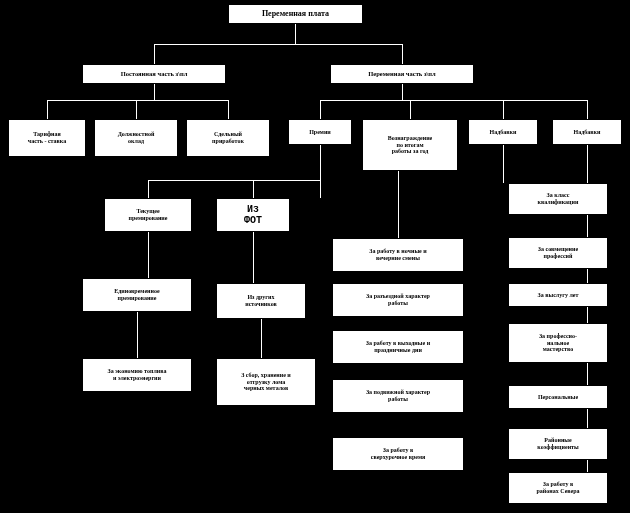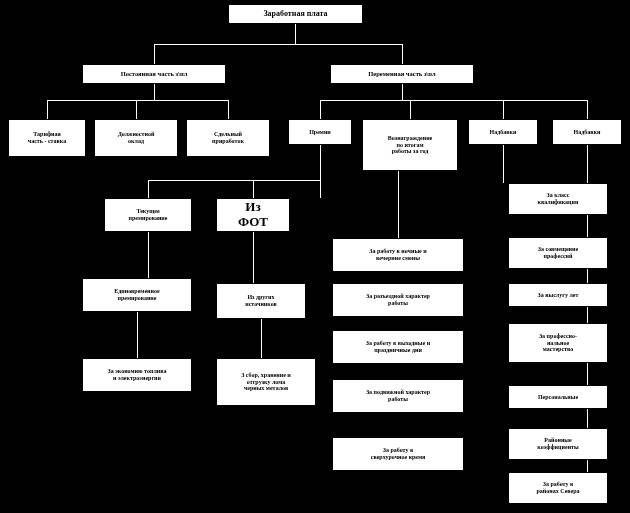--- a/index.html
+++ b/index.html
@@ -25,21 +25,21 @@
     text-align: center;
     display: flex;
     align-items: center;
     justify-content: center;
     line-height: 1.15;
     padding: 1px 2px;
     white-space: pre-line;
   }
   .s6 { font-size: 6px; }
   .s65 { font-size: 6.5px; }
-  .s7 { font-size: 13px; }
+  .s7 { font-size: 10px; font-family: Liberation Mono, monospace; }
   .s8 { font-size: 8px; }
   .conn {
     position: absolute;
     background: #ffffff;
   }
 </style>
 </head>
 <body>
 
 <div id="canvas">
@@ -63,21 +63,21 @@
     <div class="conn" style="left: 148px; top: 180px; width: 1px; height: 18px;"></div>
     <div class="conn" style="left: 253px; top: 180px; width: 1px; height: 18px;"></div>
     <div class="conn" style="left: 148px; top: 232px; width: 1px; height: 46px;"></div>
     <div class="conn" style="left: 253px; top: 232px; width: 1px; height: 51px;"></div>
     <div class="conn" style="left: 137px; top: 312px; width: 1px; height: 46px;"></div>
     <div class="conn" style="left: 261px; top: 319px; width: 1px; height: 39px;"></div>
     <div class="conn" style="left: 503px; top: 145px; width: 1px; height: 38px;"></div>
     <div class="conn" style="left: 587px; top: 145px; width: 1px; height: 350px;"></div>
     <div class="conn" style="left: 587px; top: 215px; width: 1px; height: 1px;"></div>
     <div class="conn" style="left: 398px; top: 171px; width: 1px; height: 67px;"></div>
-    <div class="node s8" style="left: 228px; top: 4px; width: 135px; height: 20px;">Заработная плата</div>
+    <div class="node s8" style="left: 228px; top: 4px; width: 135px; height: 20px;">Переменная плата</div>
     <div class="node s65" style="left: 82px; top: 64px; width: 144px; height: 20px;">Постоянная часть з\пл</div>
     <div class="node s65" style="left: 330px; top: 64px; width: 144px; height: 20px;">Переменная часть з\пл</div>
     <div class="node s6" style="left: 8px; top: 119px; width: 78px; height: 38px;">Тарифная
 часть - ставка</div>
     <div class="node s6" style="left: 94px; top: 119px; width: 84px; height: 38px;">Должностной
 оклад</div>
     <div class="node s6" style="left: 186px; top: 119px; width: 84px; height: 38px;">Сдельный
 приработок</div>
     <div class="node s6" style="left: 288px; top: 119px; width: 64px; height: 26px;">Премии</div>
     <div class="node s6" style="left: 362px; top: 119px; width: 96px; height: 52px;">Вознаграждение

